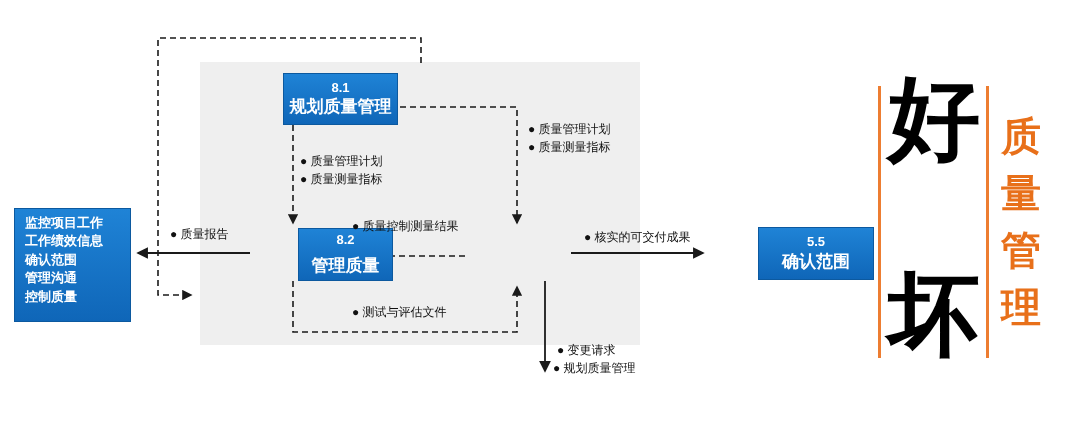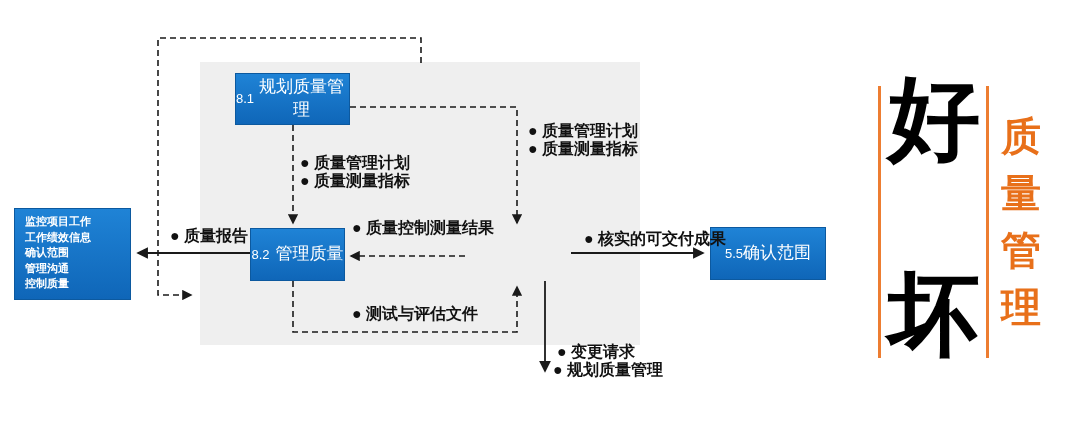--- a/index.html
+++ b/index.html
@@ -7,32 +7,32 @@
   body { font-family:"Liberation Sans", sans-serif; }
   .stage { position:relative; width:1080px; height:430px; background:#ffffff; overflow:hidden; }
 
   .panel { position:absolute; left:200px; top:62px; width:440px; height:283px; background:#efefef; }
 
   svg.arrows { position:absolute; left:0; top:0; width:1080px; height:430px; pointer-events:none; }
   .dash  { stroke:#1a1a1a; stroke-width:1.6; fill:none; stroke-dasharray:6 4; }
   .solid { stroke:#1a1a1a; stroke-width:1.8; fill:none; }
 
   .pbox { position:absolute; background:linear-gradient(180deg,#1f83d6,#0f66b8);
-          border:1px solid #0c599f; color:#ffffff; display:flex; flex-direction:row;
+          border:1px solid #0c599f; color:#ffffff; display:flex; flex-direction:column;
           align-items:center; justify-content:center; text-align:center;
-          font-weight:normal; line-height:1.35; }
+          font-weight:bold; line-height:1.35;margin-left:48px; }
   .pbox .pid  { font-size:13px; }
   .pbox .pname{ font-size:17px; }
 
-  .ext { position:absolute; left:14px; top:208px; width:117px; height:92px;
+  .ext { position:absolute; left:14px; top:208px; width:117px; height:114px;
          background:linear-gradient(180deg,#1f83d6,#0f66b8); border:1px solid #0c599f;
-         color:#ffffff; font-size:11px; font-weight:bold; line-height:1.42;
+         color:#ffffff; font-size:13px; font-weight:bold; line-height:1.42;
          padding:5px 4px 5px 10px; }
 
-  .lbl { position:absolute; font-size:16px; color:#111111; white-space:nowrap;font-weight:bold; }
+  .lbl { position:absolute; font-size:12px; color:#111111; white-space:nowrap; }
 
   .vline { position:absolute; width:3px; background:#ed7d31; }
   .bigchar { position:absolute; left:884px; width:100px; text-align:center;
              font-family:"DejaVu Serif", serif; font-weight:900; font-size:92px;
              line-height:1; color:#000000; }
   .tchar { position:absolute; left:998px; width:46px; text-align:center;
            font-weight:900; font-size:40px; line-height:1; color:#e8701a; }
 </style>
 </head>
 <body>

